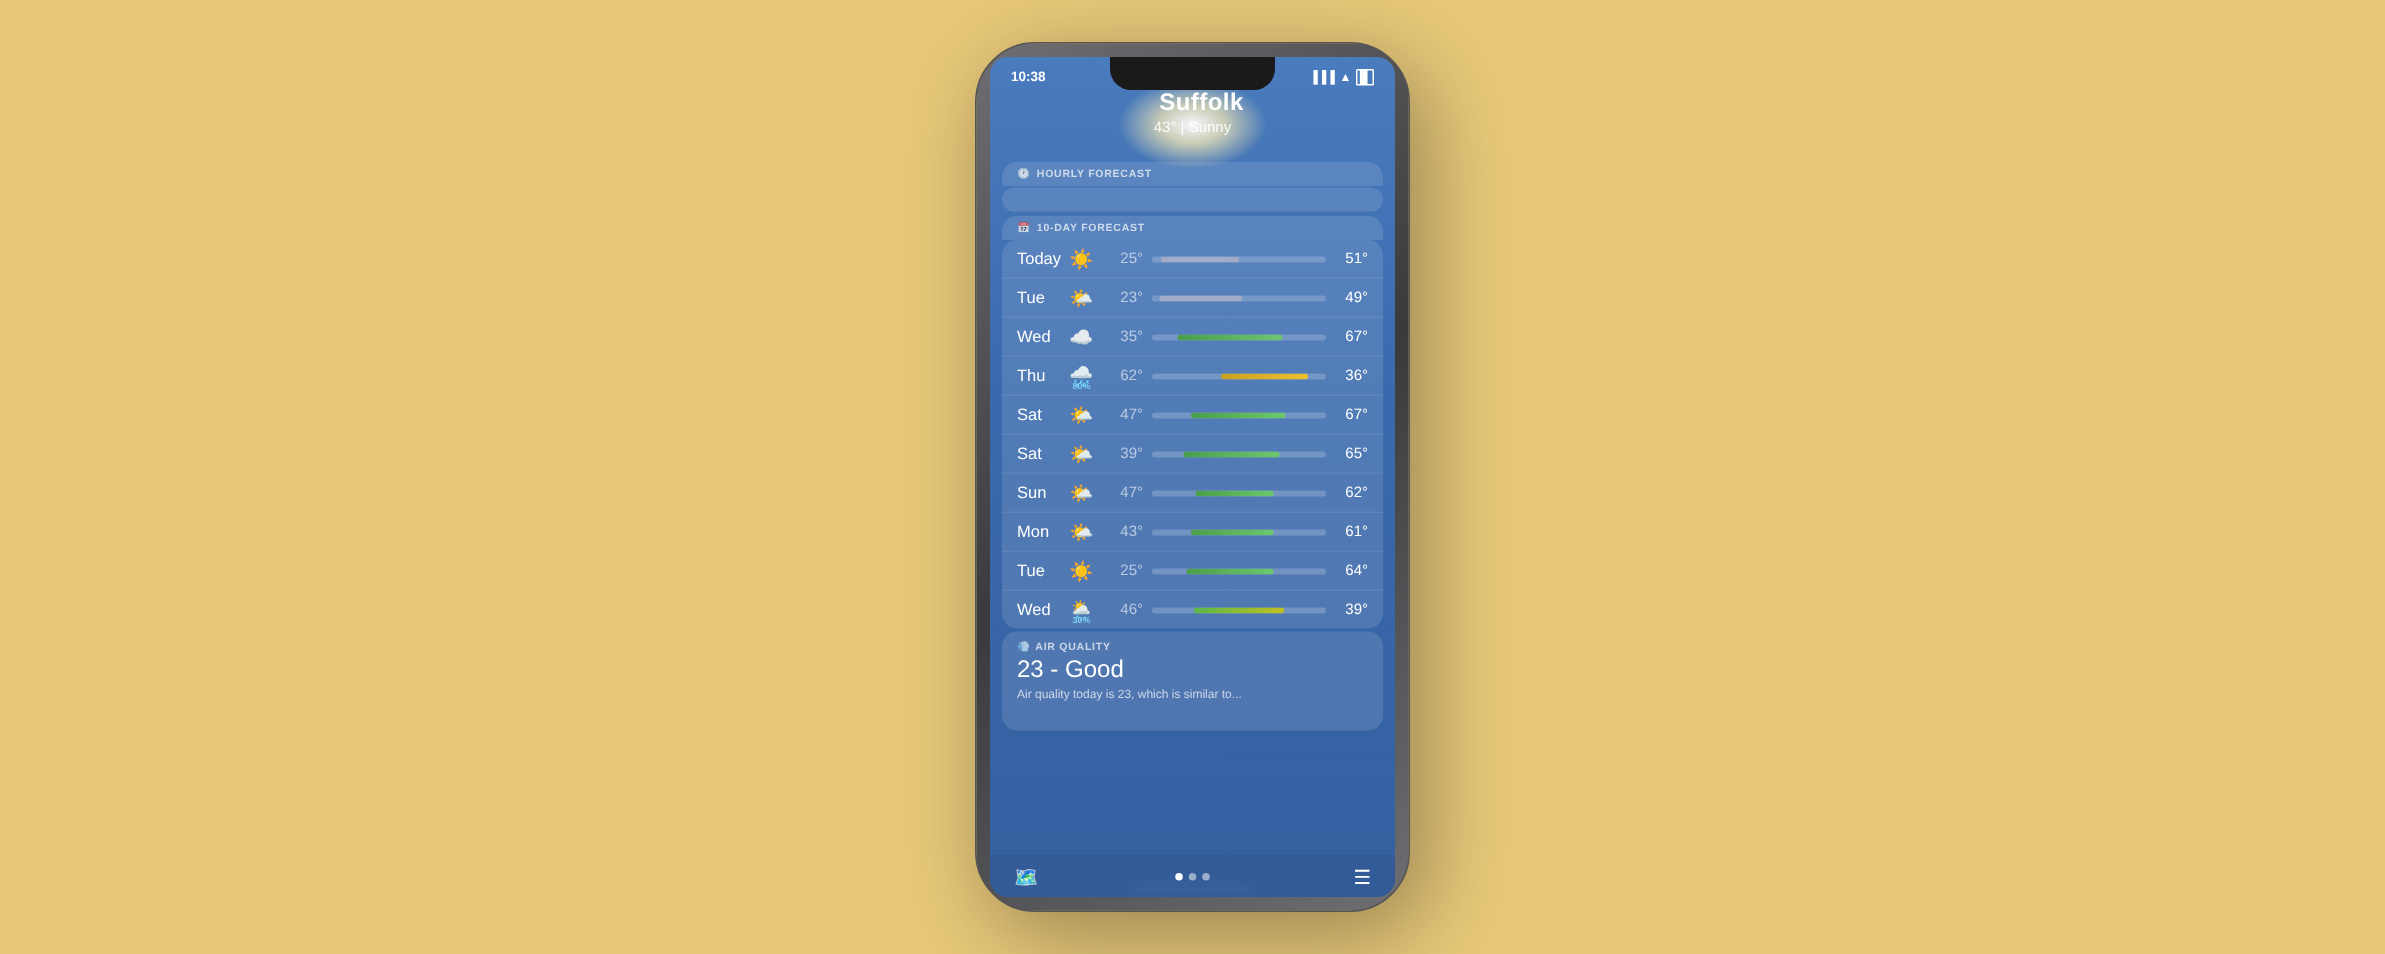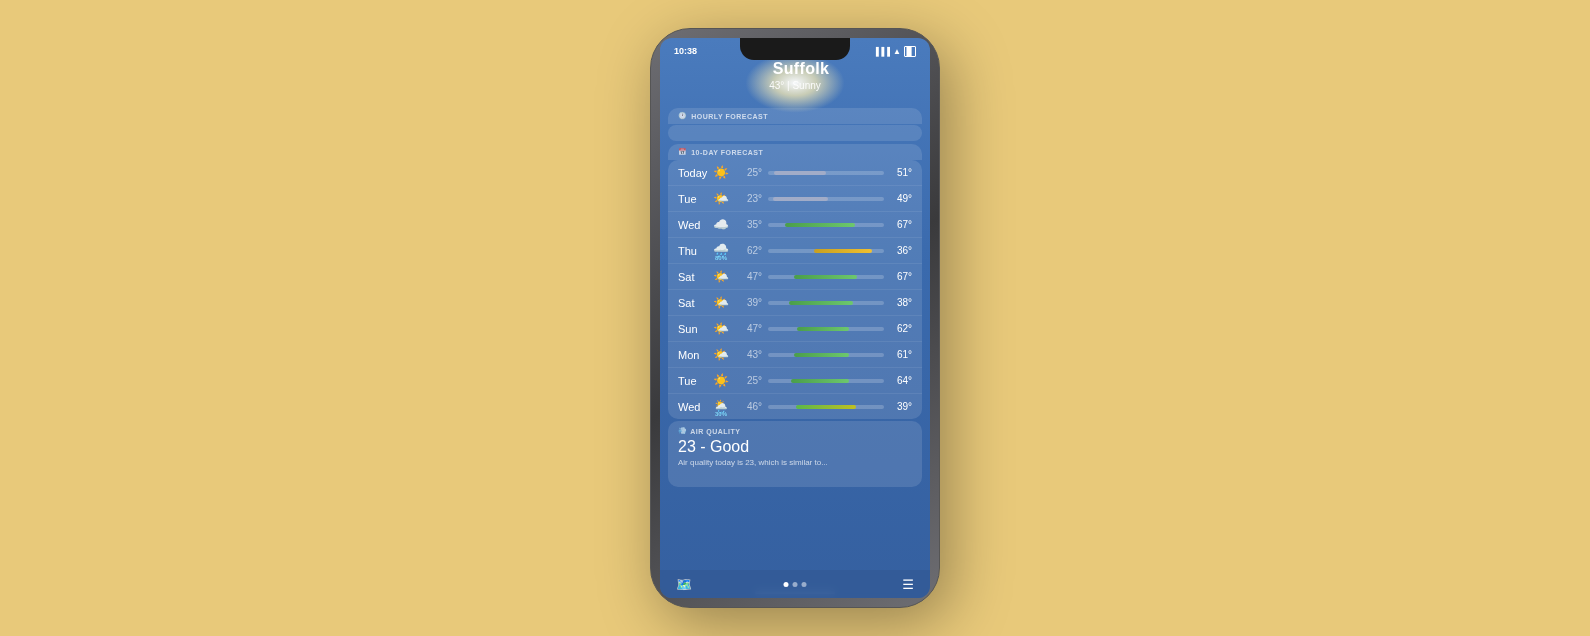--- a/index.html
+++ b/index.html
@@ -414,21 +414,21 @@
       </div>
       <span class="temp-high">67°</span>
     </div>
             <div class="forecast-row">
       <span class="day-label">Sat</span>
       <div class="weather-icon">🌤️</div>
       <span class="temp-low">39°</span>
       <div class="temp-bar-container">
         <div class="temp-bar-fill" style="left:18%; width:55%; background:linear-gradient(90deg, #4a9e4a, #6dc86d);"></div>
       </div>
-      <span class="temp-high">38°</span>
+      <span class="temp-high">65°</span>
     </div>
             <div class="forecast-row">
       <span class="day-label">Sun</span>
       <div class="weather-icon">🌤️</div>
       <span class="temp-low">47°</span>
       <div class="temp-bar-container">
         <div class="temp-bar-fill" style="left:25%; width:45%; background:linear-gradient(90deg, #4a9e4a, #6dc86d);"></div>
       </div>
       <span class="temp-high">62°</span>
     </div>

